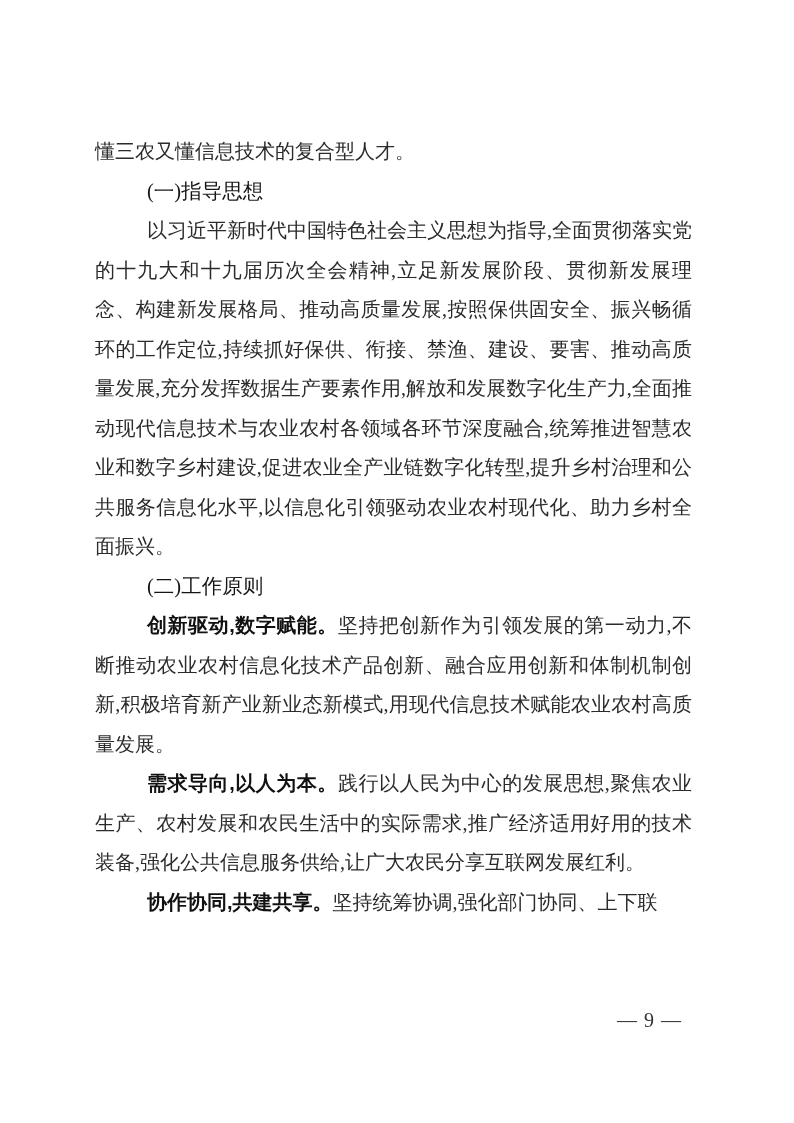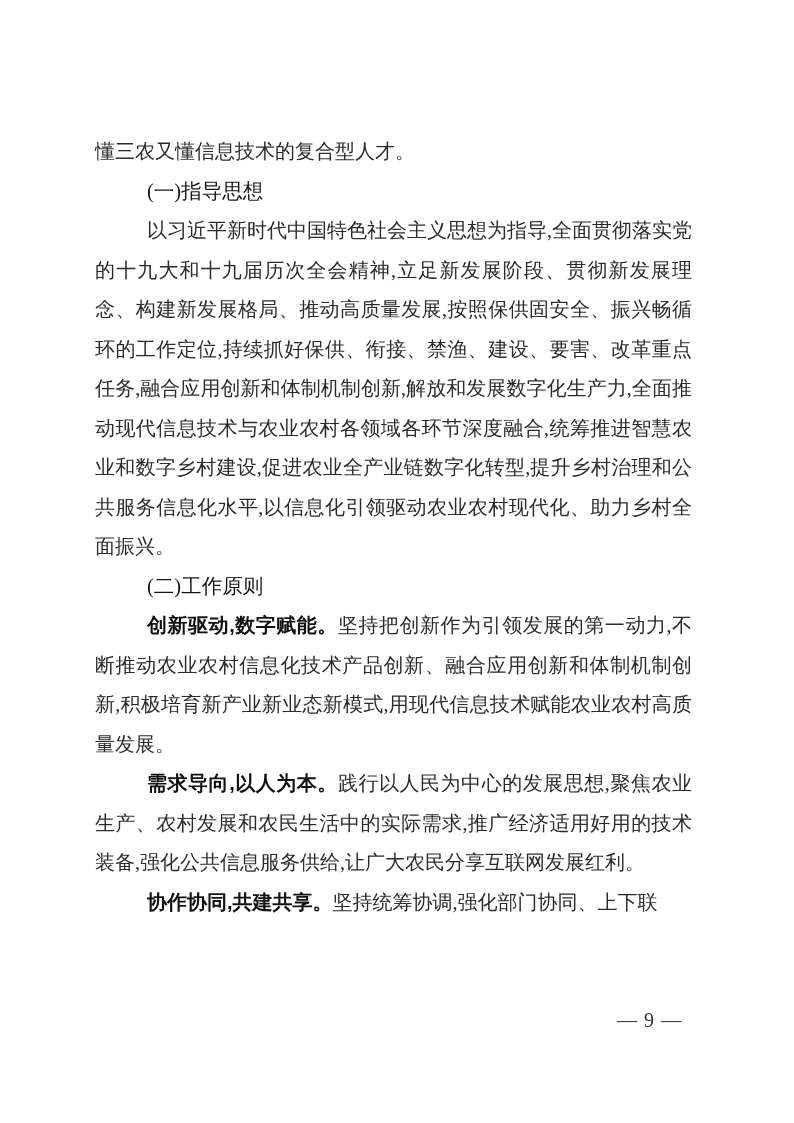--- a/index.html
+++ b/index.html
@@ -81,21 +81,21 @@
 <body>
 
 <div class="page">
   <div class="content">
 
     <p class="bodytext">懂三农又懂信息技术的复合型人才。</p>
 
 
     <h3 class="h-subsection">(一)指导思想</h3>
 
-    <p class="bodytext indent">以习近平新时代中国特色社会主义思想为指导,全面贯彻落实党的十九大和十九届历次全会精神,立足新发展阶段、贯彻新发展理念、构建新发展格局、推动高质量发展,按照保供固安全、振兴畅循环的工作定位,持续抓好保供、衔接、禁渔、建设、要害、改革重点任务,融合应用创新和体制机制创新,解放和发展数字化生产力,全面推动现代信息技术与农业农村各领域各环节深度融合,统筹推进智慧农业和数字乡村建设,促进农业全产业链数字化转型,提升乡村治理和公共服务信息化水平,以信息化引领驱动农业农村现代化、助力乡村全面振兴。</p>
+    <p class="bodytext indent">以习近平新时代中国特色社会主义思想为指导,全面贯彻落实党的十九大和十九届历次全会精神,立足新发展阶段、贯彻新发展理念、构建新发展格局、推动高质量发展,按照保供固安全、振兴畅循环的工作定位,持续抓好保供、衔接、禁渔、建设、要害、推动高质量发展,充分发挥数据生产要素作用,解放和发展数字化生产力,全面推动现代信息技术与农业农村各领域各环节深度融合,统筹推进智慧农业和数字乡村建设,促进农业全产业链数字化转型,提升乡村治理和公共服务信息化水平,以信息化引领驱动农业农村现代化、助力乡村全面振兴。</p>
 
     <h3 class="h-subsection">(二)工作原则</h3>
 
     <p class="bodytext indent"><b class="lead">创新驱动,数字赋能。</b><span>坚持把创新作为引领发展的第一动力,不断推动农业农村信息化技术产品创新、融合应用创新和体制机制创新,积极培育新产业新业态新模式,用现代信息技术赋能农业农村高质量发展。</span></p>
 
     <p class="bodytext indent"><b class="lead">需求导向,以人为本。</b><span>践行以人民为中心的发展思想,聚焦农业生产、农村发展和农民生活中的实际需求,推广经济适用好用的技术装备,强化公共信息服务供给,让广大农民分享互联网发展红利。</span></p>
 
     <p class="bodytext indent"><b class="lead">协作协同,共建共享。</b><span>坚持统筹协调,强化部门协同、上下联</span></p>
 
   </div>

